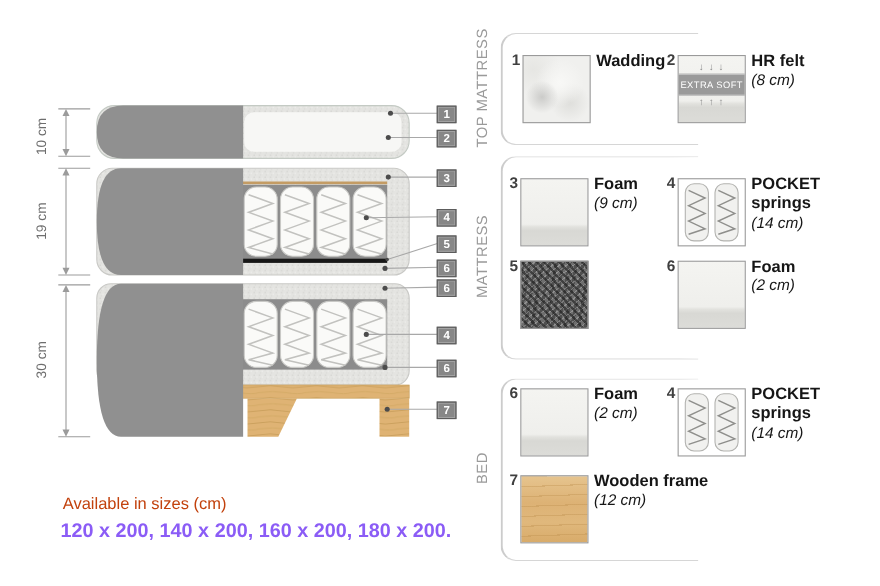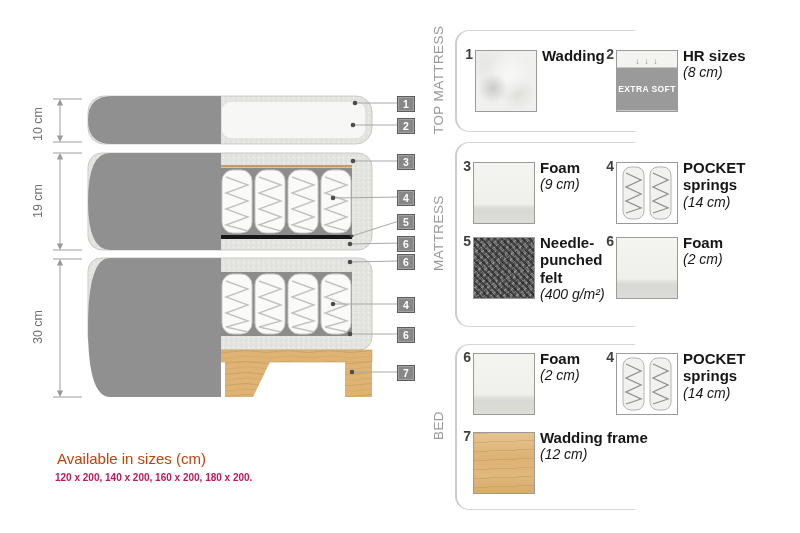--- a/index.html
+++ b/index.html
@@ -59,26 +59,26 @@
       repeating-linear-gradient(178deg,rgba(186,140,74,.35) 0 1px,rgba(186,140,74,0) 1px 9px),
       linear-gradient(180deg,#e6c48e 0,#ddb275 40%,#e0b87c 70%,#d8ab6a 100%);
   }
   .sw-springs{background:#ffffff;}
   .sw-springs svg{display:block;}
   .badge-wrap{
     position:absolute;left:0;top:6px;width:100%;display:flex;flex-direction:column;align-items:center;gap:1px;
   }
   .badge-arrows{font-size:9px;color:#8c8c8c;line-height:9px;letter-spacing:1px;}
   .badge{
-    background:#9a9a9a;color:#fff;font-size:8.5px;font-weight:bold;letter-spacing:.4px;
-    padding:16px 3px;border:1px solid #c9c9c9;white-space:nowrap;
+    background:#9a9a9a;color:#fff;font-size:8.5px;font-weight:normal;letter-spacing:.4px;
+    padding:4px 3px;border:1px solid #c9c9c9;white-space:nowrap;
   }
   
   .sizes-title{position:absolute;left:57px;top:450px;font-size:15px;color:#c2410c;}
-  .sizes-list{position:absolute;left:55px;top:472px;font-size:10px;font-weight:bold;color:#be185d;}
+  .sizes-list{position:absolute;left:55px;top:472px;font-size:18px;font-weight:bold;color:#8b5cf6;}
 </style>
 </head>
 <body>
 
 <div class="canvas">
 
   <svg class="diagram-svg" width="390" height="325" viewBox="0 0 390 325">
     <defs>
       <pattern id="speck" width="5" height="5" patternUnits="userSpaceOnUse">
         <rect width="5" height="5" fill="#e4e4e1"></rect>
@@ -215,21 +215,21 @@
   <div class="item" style="left:601px;top:47px">
     <span class="num">2</span>
     <div class="swatch sw-foam">
       <div class="badge-wrap">
         <span class="badge-arrows">↓ ↓ ↓</span>
         <span class="badge">EXTRA SOFT</span>
         <span class="badge-arrows">↑ ↑ ↑</span>
       </div>
     </div>
     <div class="lbl">
-      <div class="name">HR sizes</div>
+      <div class="name">HR felt</div>
       <div class="size">(8 cm)</div>
     </div>
   </div>
 
   <div class="item" style="left:458px;top:159px">
     <span class="num">3</span>
     <div class="swatch sw-foam"></div>
     <div class="lbl">
       <div class="name">Foam</div>
       <div class="size">(9 cm)</div>
@@ -246,24 +246,20 @@
       </svg>
     </div>
     <div class="lbl">
       <div class="name">POCKET springs</div>
       <div class="size">(14 cm)</div>
     </div>
   </div>
   <div class="item" style="left:458px;top:234px">
     <span class="num">5</span>
     <div class="swatch sw-felt"></div>
-    <div class="lbl">
-      <div class="name">Needle-punched felt</div>
-      <div class="size">(400 g/m²)</div>
-    </div>
   </div>
   <div class="item" style="left:601px;top:234px">
     <span class="num">6</span>
     <div class="swatch sw-foam"></div>
     <div class="lbl">
       <div class="name">Foam</div>
       <div class="size">(2 cm)</div>
     </div>
   </div>
 
@@ -287,21 +283,21 @@
     </div>
     <div class="lbl">
       <div class="name">POCKET springs</div>
       <div class="size">(14 cm)</div>
     </div>
   </div>
   <div class="item" style="left:458px;top:429px">
     <span class="num">7</span>
     <div class="swatch sw-wood"></div>
     <div class="lbl wide">
-      <div class="name">Wadding frame</div>
+      <div class="name">Wooden frame</div>
       <div class="size">(12 cm)</div>
     </div>
   </div>
 
   <div class="sizes-title">Available in sizes (cm)</div>
   <div class="sizes-list">120 x 200, 140 x 200, 160 x 200, 180 x 200.</div>
 
 </div>
 
 </body></html>

